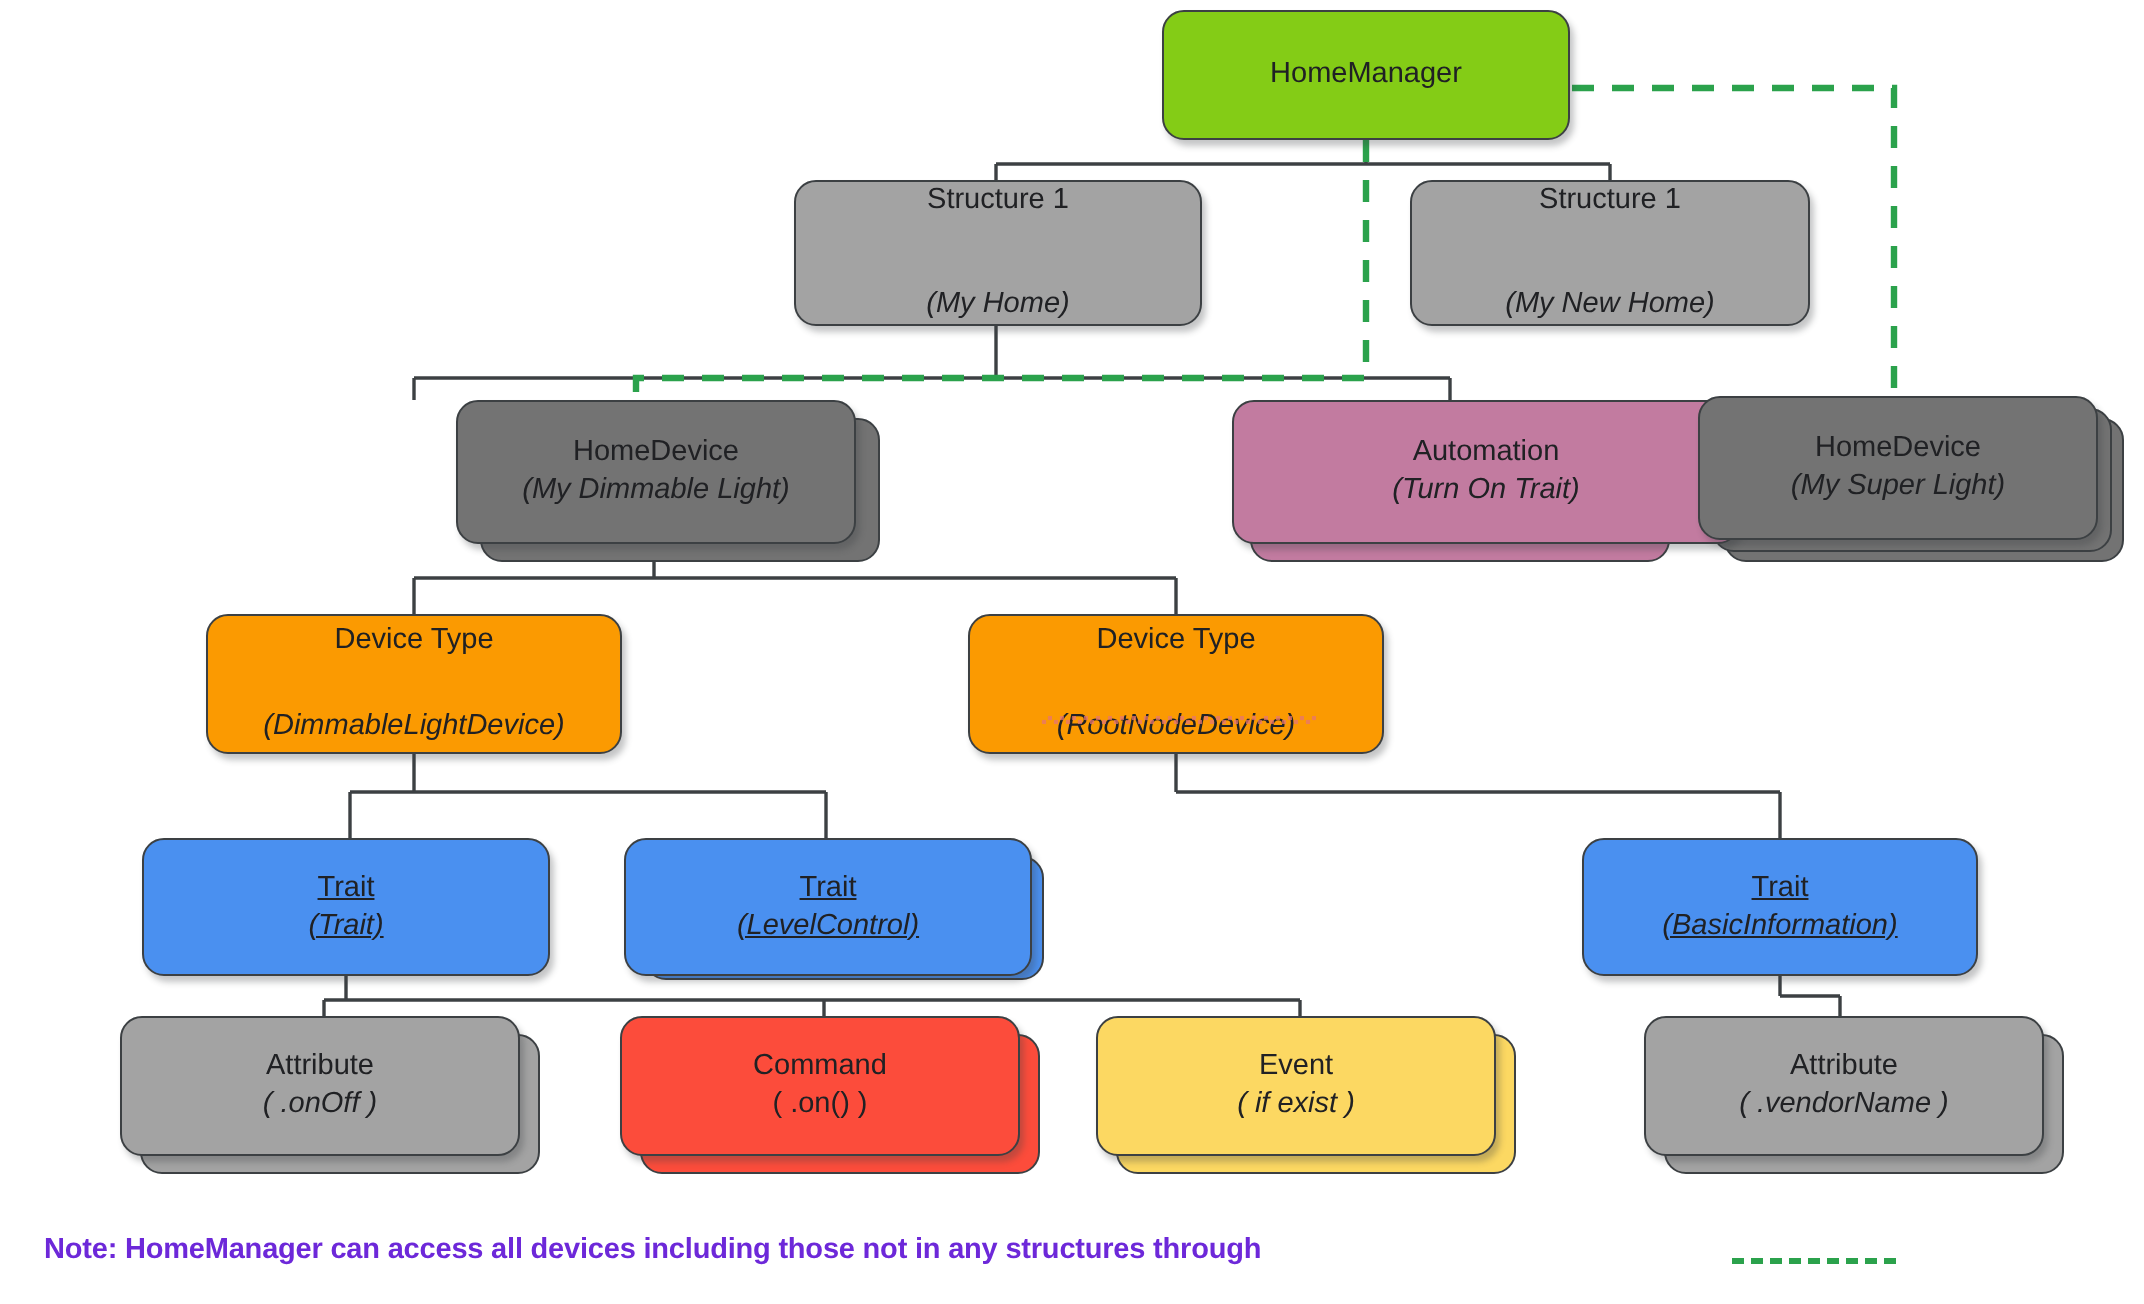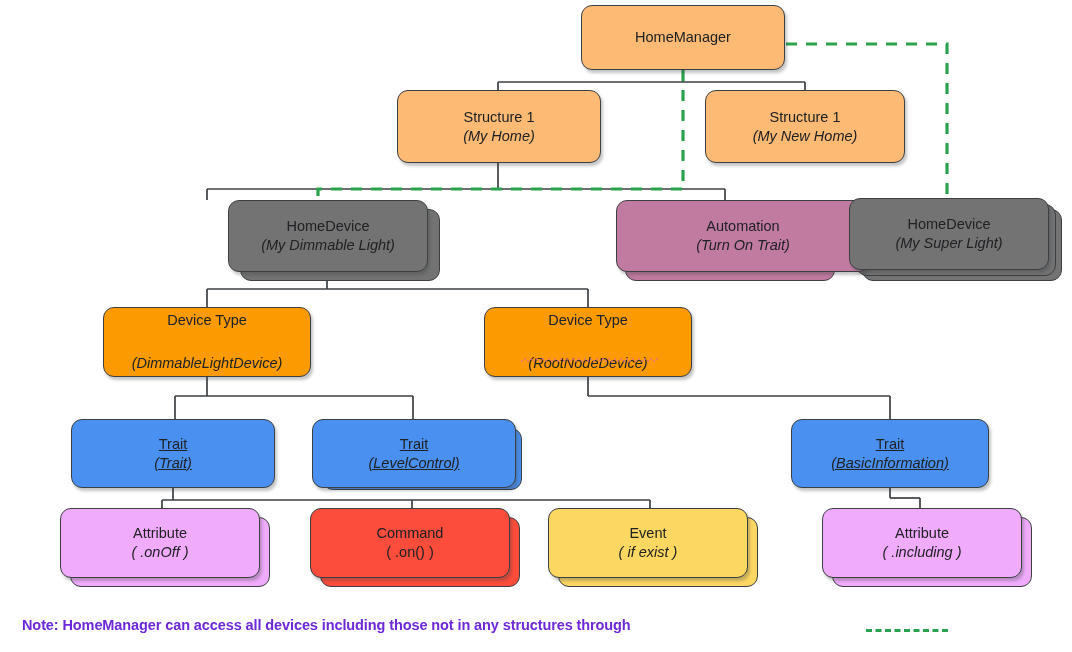--- a/index.html
+++ b/index.html
@@ -58,27 +58,27 @@
   
   .stack {
     position: absolute;
     box-sizing: border-box;
     border: 1.6px solid #3c4043;
     border-radius: 11px;
     z-index: 3;
   }
 
   
-  .c-gray   { background: #fdba74; }
-  .c-blue-l { background: #fdba74; }
+  .c-gray   { background: #84cc16; }
+  .c-blue-l { background: #a3a3a3; justify-content: space-between; }
   .c-cream  { background: #737373; }
   .c-purple { background: #c27ba0; }
   .c-orange { background: #fb9a01; gap: 24px; }
   .c-blue   { background: #4a90f0; text-decoration: underline; }
-  .c-green  { background: #f0abfc; }
+  .c-green  { background: #a3a3a3; }
   .c-red    { background: #fc4c3b; }
   .c-yellow { background: #fcd862; }
 
   
   .shadowed { box-shadow: 2px 3px 3px rgba(60,64,67,0.30); }
 
   
   .squiggle {
     position: absolute;
     height: 4px;
@@ -235,19 +235,19 @@
     <span class="l2">( if exist )</span>
   </div>
 
   <div class="node c-red shadowed" style="left:310px; top:508px; width:200px; height:70px;">
     <span class="l1">Command</span>
     <span class="l2 plain">( .on() )</span>
   </div>
 
   <div class="node c-green shadowed" style="left:822px; top:508px; width:200px; height:70px;">
     <span class="l1">Attribute</span>
-    <span class="l2">( .including )</span>
+    <span class="l2">( .vendorName )</span>
   </div>
 
   <div class="note">Note: HomeManager can access all devices including those not in any structures through</div>
   <div class="note-dash"></div>
 
 </div>
 
 </body></html>

